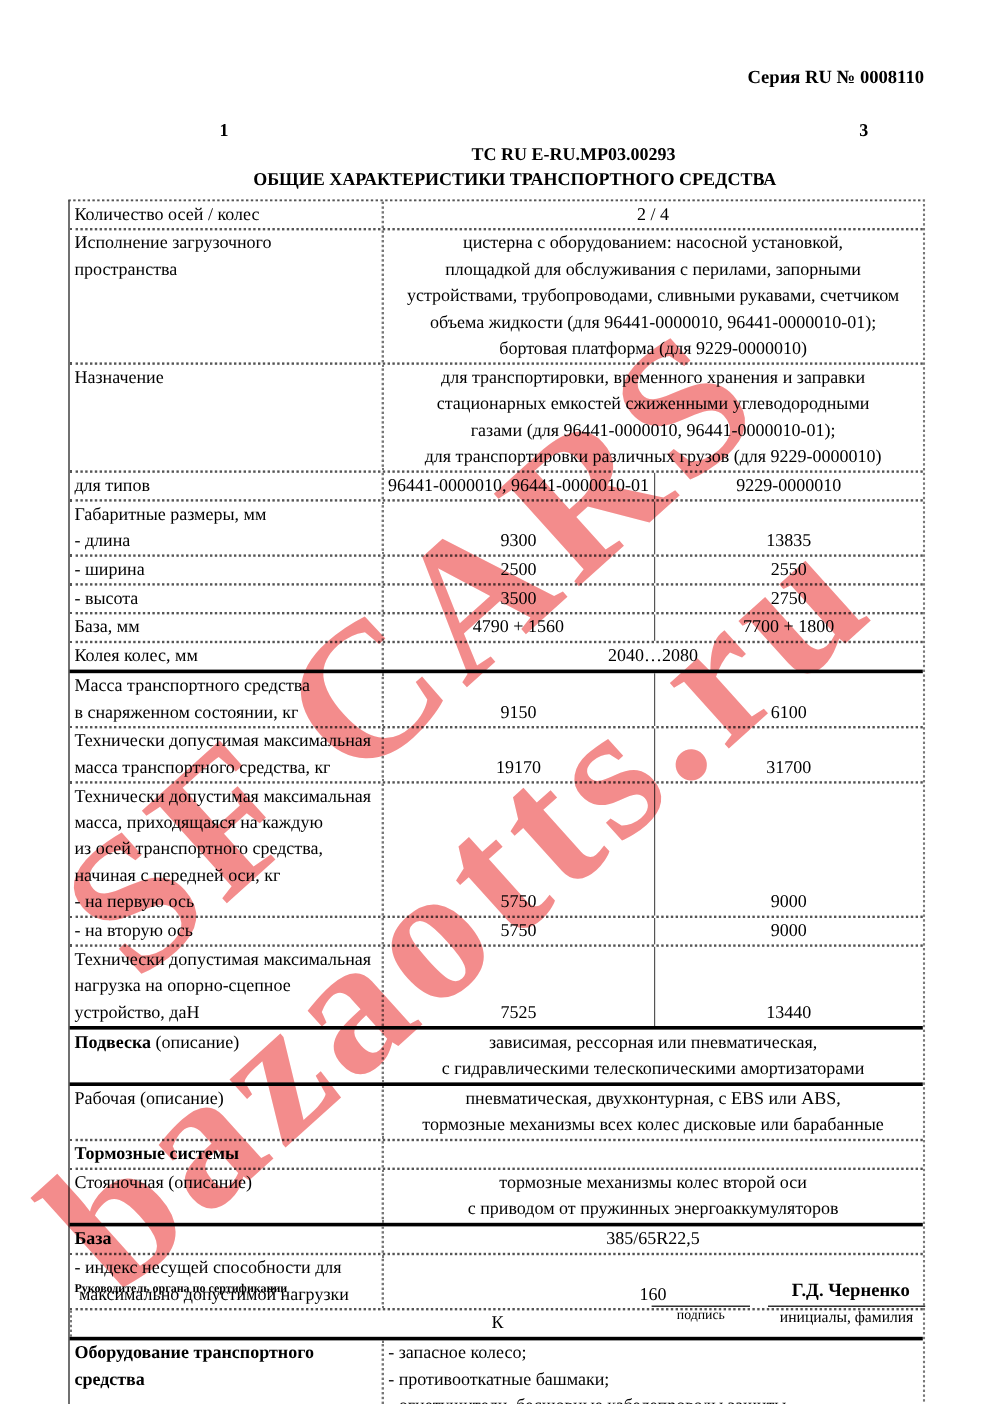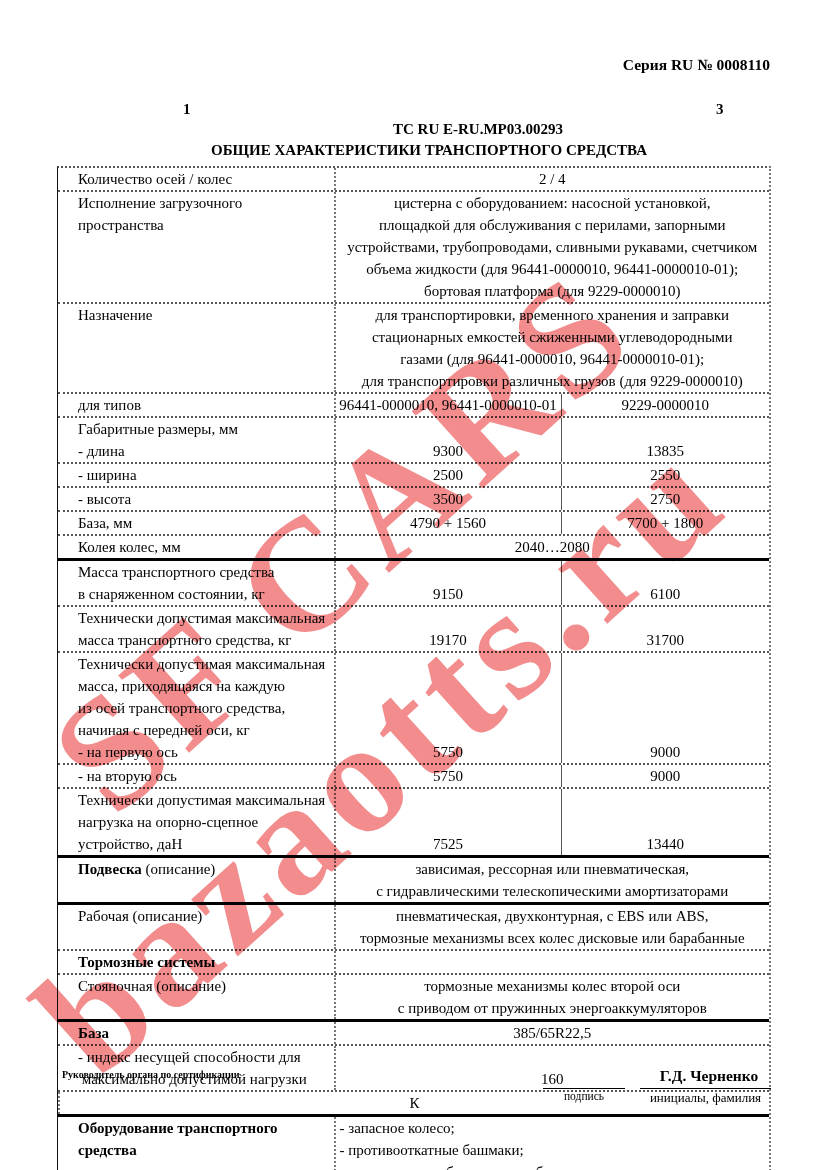--- a/index.html
+++ b/index.html
@@ -18,21 +18,21 @@
   .main-title { position:absolute; top:142px; left:57px; width:714px; text-align:center; text-indent:30px; font-weight:bold; }
 
   .vtable {
     position:absolute; top:166px; left:57px; width:714px;
     border-top:2px dotted #555; border-left:1.5px solid #111; border-right:2px dotted #777;
     line-height:22px;
   }
   .tr { display:flex; border-bottom:2px dotted #555; align-items:stretch; }
   .tr.thick { border-bottom:3px solid #000; }
   .c { padding:0 4px; white-space:pre-wrap; }
-  .c-label { width:259.5px; flex:none;margin-left:16px; }
+  .c-label { width:259.5px; flex:none; }
   .c-label.right { text-align:left; }
   .c-span { flex:1; border-left:2px dotted #777; text-align:center; }
   .c-v1 { width:227px; flex:none; border-left:2px dotted #777; display:flex; justify-content:center; align-items:flex-end; }
   .c-v2 { flex:1; border-left:1.5px solid #555; display:flex; justify-content:center; align-items:flex-end; }
   .c-left { text-align:left; }
 
   .footer-label { position:absolute; top:1069px; left:62px; font-weight:bold; font-size:10px; }
   .sig-line { position:absolute; top:1088px; left:543px; width:82px; border-top:1.5px solid #000; }
   .sig-caption { position:absolute; top:1090px; left:523px; width:122px; text-align:center; font-size:11.5px; }
   .name-block { position:absolute; top:1067px; left:647px; width:124px; text-align:center; font-weight:bold; font-size:15.5px; }

